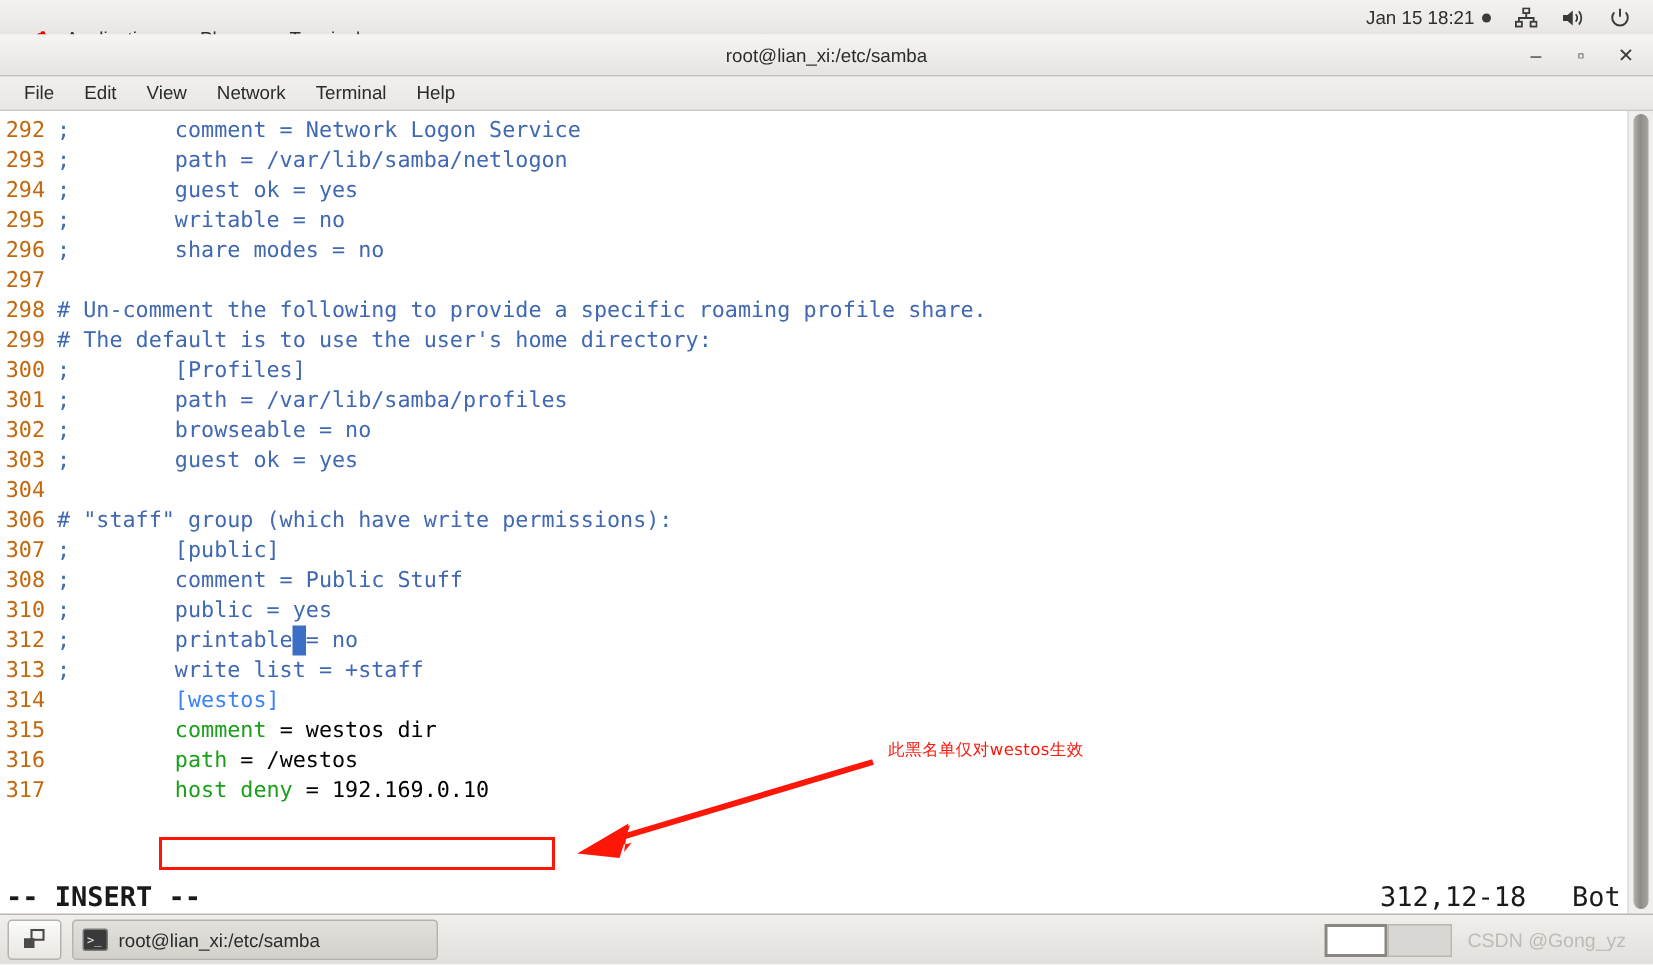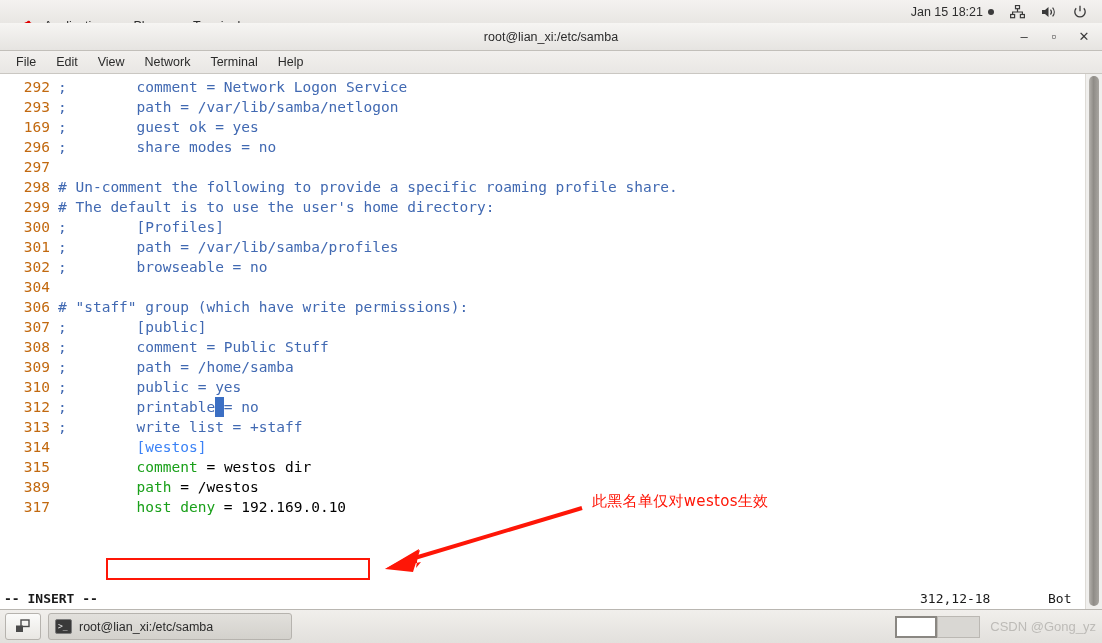--- a/index.html
+++ b/index.html
@@ -52,33 +52,33 @@
   .mb-item{padding:2px 10px;cursor:default;}
 
   
   .term{
     position:relative;width:1102px;height:536px;background:#ffffff;overflow:hidden;
     font-family:"DejaVu Sans Mono","Liberation Mono",monospace;
     font-size:14.5px;line-height:20px;
   }
   .lines{position:absolute;left:0;top:3px;width:1075px;}
   .row{height:20px;white-space:pre;display:block;}
-  .ln{display:inline-block;width:30px;text-align:right;color:#c2690f;padding-left:20px;}
+  .ln{display:inline-block;width:30px;text-align:right;color:#c2690f;}
   .gap{display:inline-block;width:8px;}
   .cmt{color:#4169b2;}
   .sec{color:#3b82f6;}
   .key{color:#1aa01a;}
   .val{color:#000000;}
   .cursor{background:#3b6fc4;color:#ffffff;display:inline-block;width:8.7px;}
 
   
   .statusline{
     position:absolute;left:0;bottom:0;width:1075px;height:22px;
     font-family:"DejaVu Sans Mono","Liberation Mono",monospace;
-    font-size:13px;color:#1a1a1a;
+    font-size:18px;color:#1a1a1a;
   }
   .st-insert{position:absolute;left:4px;top:1px;font-weight:bold;letter-spacing:0px;}
   .st-pos{position:absolute;left:920px;top:1px;}
   .st-bot{position:absolute;left:1048px;top:1px;}
 
   
   .vscroll{
     position:absolute;right:0;top:0;width:16px;height:536px;
     background:#f0efed;border-left:1px solid #dedbd6;
   }
@@ -90,21 +90,21 @@
 
   
   .ann{position:absolute;left:0;top:0;width:1102px;height:643px;pointer-events:none;}
   .redbox{
     position:absolute;left:106px;top:558px;width:264px;height:22px;
     border:2.5px solid #fe1607;box-sizing:border-box;
   }
   .ann-text{
     position:absolute;left:592px;top:492px;
     font-family:"DejaVu Sans","Liberation Sans",sans-serif;
-    font-size:15px;color:#fe1607;white-space:nowrap;letter-spacing:0.3px;
+    font-size:11px;color:#fe1607;white-space:nowrap;letter-spacing:0.3px;
   }
 
   
   .taskbar{
     position:absolute;left:0;bottom:0;width:1102px;height:33px;
     background:linear-gradient(#f1efec,#e2e0dc);
     border-top:1px solid #b9b6b1;
     display:flex;align-items:center;
   }
   .tb-showdesk{
@@ -118,21 +118,21 @@
     background:linear-gradient(#e2e0dc,#d3d1cc);
     border:1px solid #b6b3ae;border-radius:3px;
     display:flex;align-items:center;gap:7px;padding:0 10px 0 6px;
     font-size:12.5px;color:#2b2b2b;
   }
   .term-ico{
     width:17px;height:15px;background:#3a3a3a;border:1px solid #7a7a7a;border-radius:2px;
     color:#e8e8e8;font-family:"DejaVu Sans Mono",monospace;font-size:8px;
     display:flex;align-items:center;padding-left:2px;box-sizing:border-box;
   }
-  .tb-right{margin-left:auto;display:flex;align-items:center;padding-right:6px;}
+  .tb-right{margin-left:auto;display:flex;align-items:center;padding-right:18px;}
   .wsswitch{display:flex;border:0;}
   .ws{width:42px;height:22px;border:2px solid #8a8782;background:#ffffff;box-sizing:border-box;}
   .ws.off{background:#d9d7d3;border:1px solid #bbb8b3;width:43px;height:22px;}
   .watermark{
     font-size:13px;color:#bdbbb7;margin-left:10px;white-space:nowrap;
     font-family:"Liberation Sans",sans-serif;
   }
 </style>
 </head>
 <body>
@@ -202,39 +202,40 @@
       <span class="mb-item">View</span>
       <span class="mb-item">Network</span>
       <span class="mb-item">Terminal</span>
       <span class="mb-item">Help</span>
     </div>
 
     <div class="term">
       <div class="lines" id="lines">
           <div class="row"><span class="ln">292</span><span class="gap"></span><span class="cmt">;        comment = Network Logon Service</span></div>
           <div class="row"><span class="ln">293</span><span class="gap"></span><span class="cmt">;        path = /var/lib/samba/netlogon</span></div>
-          <div class="row"><span class="ln">169</span><span class="gap"></span><span class="cmt">;        guest ok = yes</span></div>
+          <div class="row"><span class="ln">294</span><span class="gap"></span><span class="cmt">;        guest ok = yes</span></div>
+          <div class="row"><span class="ln">295</span><span class="gap"></span><span class="cmt">;        writable = no</span></div>
           <div class="row"><span class="ln">296</span><span class="gap"></span><span class="cmt">;        share modes = no</span></div>
           <div class="row"><span class="ln">297</span><span class="gap"></span></div>
           <div class="row"><span class="ln">298</span><span class="gap"></span><span class="cmt"># Un-comment the following to provide a specific roaming profile share.</span></div>
           <div class="row"><span class="ln">299</span><span class="gap"></span><span class="cmt"># The default is to use the user's home directory:</span></div>
           <div class="row"><span class="ln">300</span><span class="gap"></span><span class="cmt">;        [Profiles]</span></div>
           <div class="row"><span class="ln">301</span><span class="gap"></span><span class="cmt">;        path = /var/lib/samba/profiles</span></div>
           <div class="row"><span class="ln">302</span><span class="gap"></span><span class="cmt">;        browseable = no</span></div>
+          <div class="row"><span class="ln">303</span><span class="gap"></span><span class="cmt">;        guest ok = yes</span></div>
           <div class="row"><span class="ln">304</span><span class="gap"></span></div>
           <div class="row"><span class="ln">306</span><span class="gap"></span><span class="cmt"># "staff" group (which have write permissions):</span></div>
           <div class="row"><span class="ln">307</span><span class="gap"></span><span class="cmt">;        [public]</span></div>
           <div class="row"><span class="ln">308</span><span class="gap"></span><span class="cmt">;        comment = Public Stuff</span></div>
-          <div class="row"><span class="ln">309</span><span class="gap"></span><span class="cmt">;        path = /home/samba</span></div>
           <div class="row"><span class="ln">310</span><span class="gap"></span><span class="cmt">;        public = yes</span></div>
           <div class="row"><span class="ln">312</span><span class="gap"></span><span class="cmt">;        printable</span><span class="cursor"> </span><span class="cmt">= no</span></div>
           <div class="row"><span class="ln">313</span><span class="gap"></span><span class="cmt">;        write list = +staff</span></div>
           <div class="row"><span class="ln">314</span><span class="gap"></span><span class="sec">         [westos]</span></div>
           <div class="row"><span class="ln">315</span><span class="gap"></span><span class="key">         comment</span><span class="val"> = westos dir</span></div>
-          <div class="row"><span class="ln">389</span><span class="gap"></span><span class="key">         path</span><span class="val"> = /westos</span></div>
+          <div class="row"><span class="ln">316</span><span class="gap"></span><span class="key">         path</span><span class="val"> = /westos</span></div>
           <div class="row"><span class="ln">317</span><span class="gap"></span><span class="key">         host deny</span><span class="val"> = 192.169.0.10</span></div>
         </div>
 
       <div class="statusline">
         <span class="st-insert">-- INSERT --</span>
         <span class="st-pos">312,12-18</span>
         <span class="st-bot">Bot</span>
       </div>
 
       <div class="vscroll">

